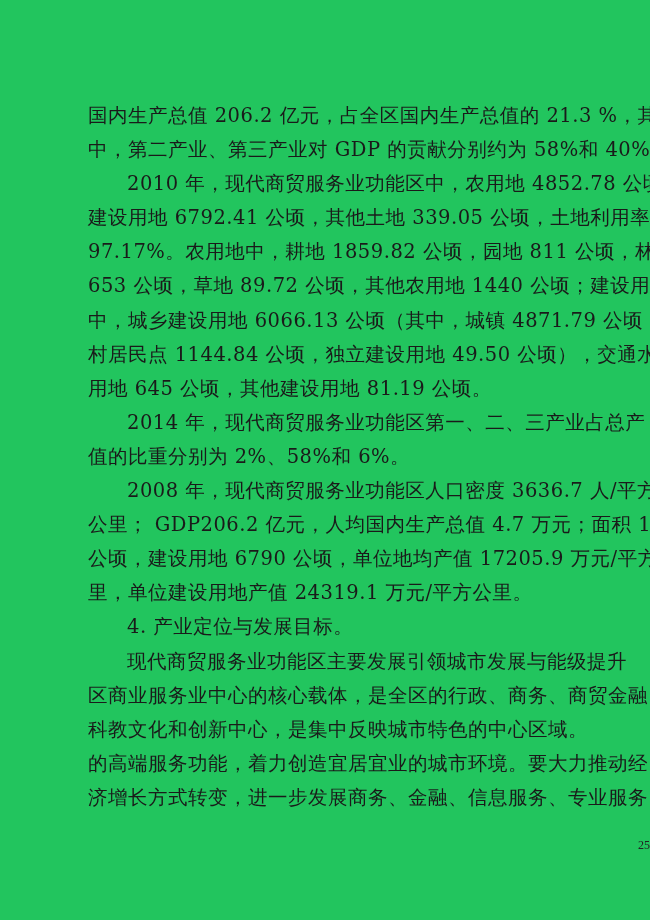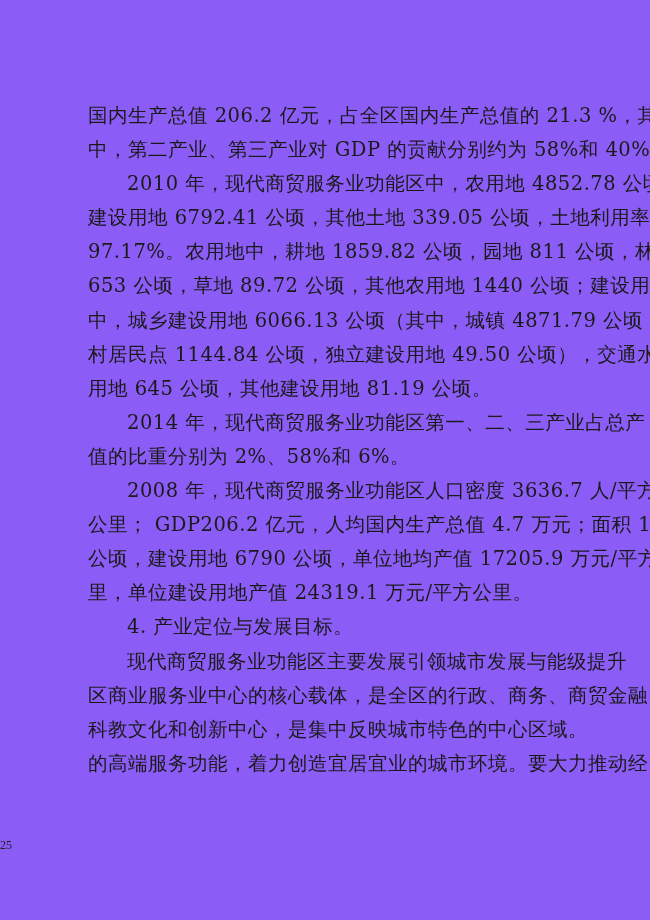--- a/index.html
+++ b/index.html
@@ -1,35 +1,35 @@
 <!DOCTYPE html>
 <html><head>
 <meta charset="utf-8">
 <style>
   html, body { margin: 0; padding: 0; background: #ffffff; }
   body { width: 650px; height: 920px; position: relative; overflow: hidden; }
   .page {
     position: absolute; left: 0; top: 0; width: 650px; height: 920px;
-    background: #8b5cf6;
+    background: #22c55e;
   }
   .text-block {
     position: absolute; left: 88px; top: 99px; width: 480px;
   }
   .line {
     height: 34.1px; line-height: 34.1px;
     font-family: "DejaVu Serif", "Liberation Serif", serif;
     font-size: 19.5px; color: #1a1a1a; white-space: nowrap;
     text-align: justify; text-align-last: justify;
     letter-spacing: 0.5px;
   }
   .line.indent { padding-left: 39px; }
   .line.last { text-align-last: left; }
   .page-number {
     position: absolute; left: 0; width: 650px; top: 838px;
-    text-align: left;
+    text-align: right;
     font-family: "Liberation Serif", serif; font-size: 12px; color: #222;
   }
 </style>
 </head>
 <body>
 
 <div class="page">
   <div class="text-block" id="text-block">
       <div class="line">国内生产总值 206.2 亿元，占全区国内生产总值的 21.3 %，其</div>
       <div class="line last">中，第二产业、第三产业对 GDP 的贡献分别约为 58%和 40%。</div>
@@ -44,15 +44,16 @@
       <div class="line last">值的比重分别为 2%、58%和 6%。</div>
       <div class="line indent">2008 年，现代商贸服务业功能区人口密度 3636.7 人/平方</div>
       <div class="line">公里； GDP206.2 亿元，人均国内生产总值 4.7 万元；面积 11980</div>
       <div class="line">公顷，建设用地 6790 公顷，单位地均产值 17205.9 万元/平方公</div>
       <div class="line last">里，单位建设用地产值 24319.1 万元/平方公里。</div>
       <div class="line indent last">4. 产业定位与发展目标。</div>
       <div class="line indent">现代商贸服务业功能区主要发展引领城市发展与能级提升</div>
       <div class="line">区商业服务业中心的核心载体，是全区的行政、商务、商贸金融、</div>
       <div class="line last">科教文化和创新中心，是集中反映城市特色的中心区域。</div>
       <div class="line">的高端服务功能，着力创造宜居宜业的城市环境。要大力推动经</div>
+      <div class="line">济增长方式转变，进一步发展商务、金融、信息服务、专业服务</div>
     </div>
   <div class="page-number">25</div>
 </div>
 
 </body></html>

